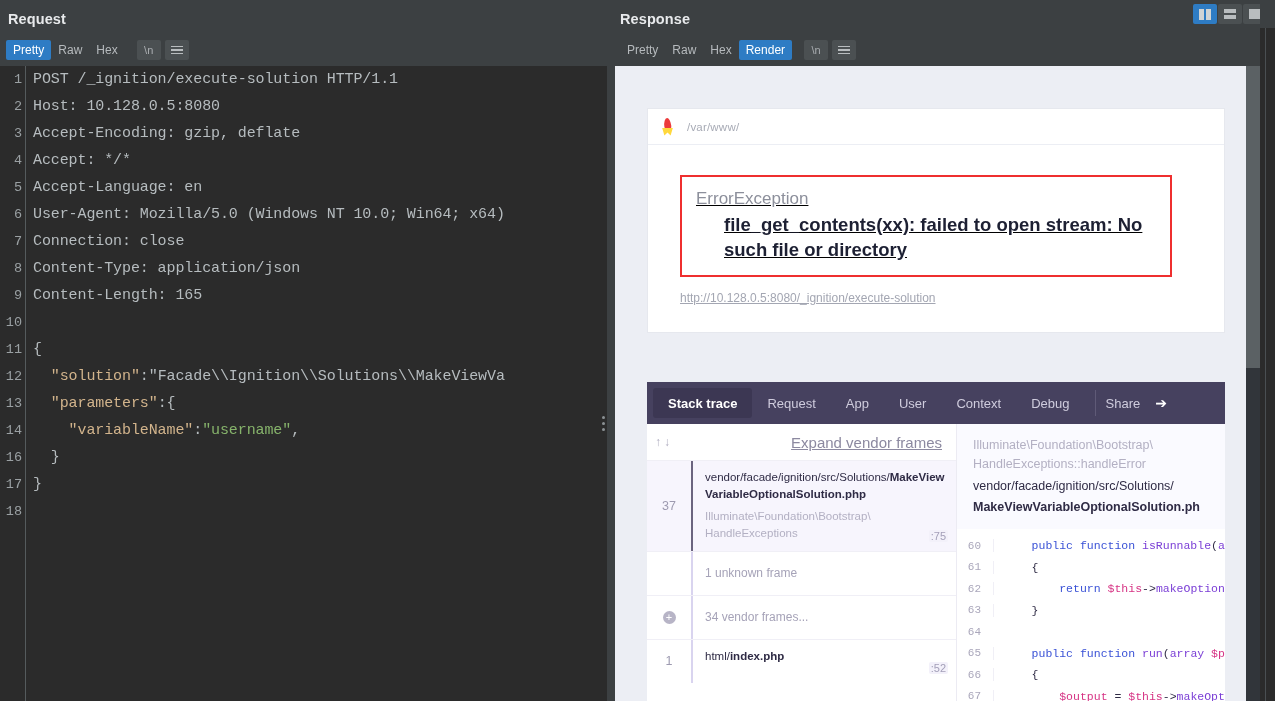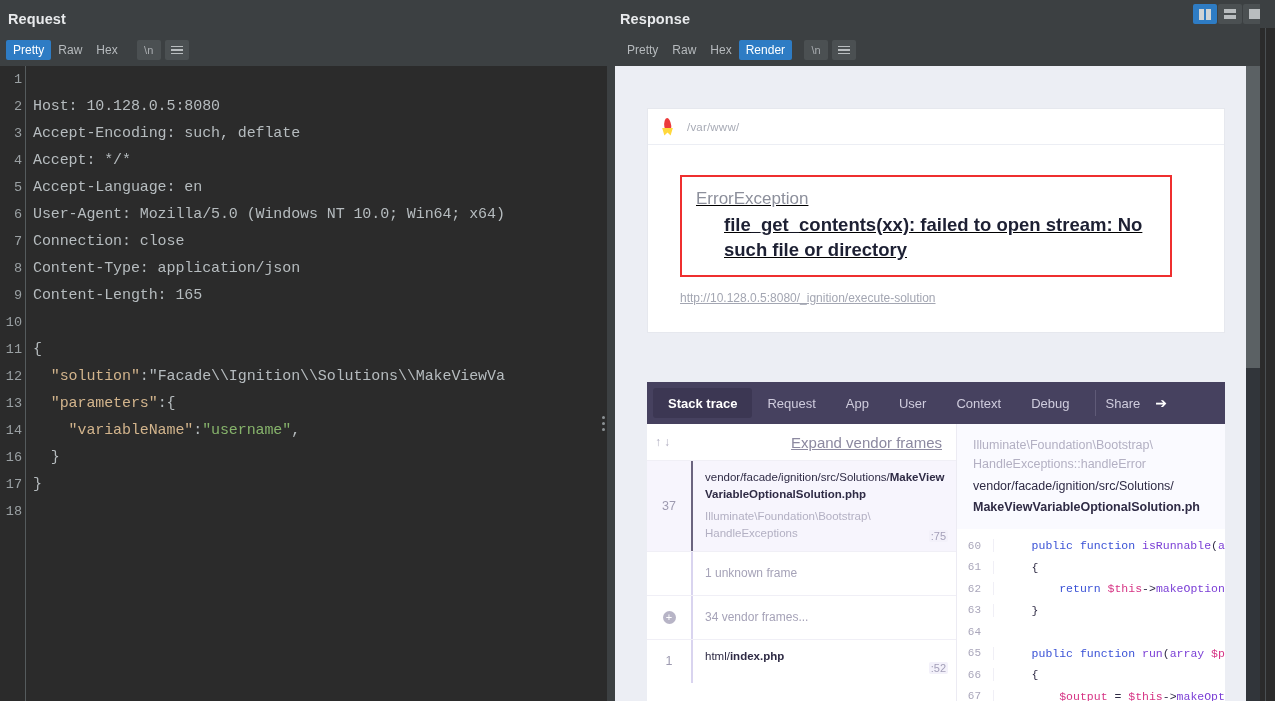--- a/index.html
+++ b/index.html
@@ -250,23 +250,23 @@
           <i></i>
           <i></i>
           <i></i>
         </span>
     </button>
   </div>
 
   <div id="req-editor">
     <div class="gutter"></div>
     <div class="code-lines" id="req-lines">
-        <div class="cl"><span class="ln">1</span></div>
+        <div class="cl"><span class="ln">1</span><span class="src">POST /_ignition/execute-solution HTTP/1.1</span></div>
         <div class="cl"><span class="ln">2</span><span class="src">Host: 10.128.0.5:8080</span></div>
-        <div class="cl"><span class="ln">3</span><span class="src">Accept-Encoding: such, deflate</span></div>
+        <div class="cl"><span class="ln">3</span><span class="src">Accept-Encoding: gzip, deflate</span></div>
         <div class="cl"><span class="ln">4</span><span class="src">Accept: */*</span></div>
         <div class="cl"><span class="ln">5</span><span class="src">Accept-Language: en</span></div>
         <div class="cl"><span class="ln">6</span><span class="src">User-Agent: Mozilla/5.0 (Windows NT 10.0; Win64; x64)</span></div>
         <div class="cl"><span class="ln">7</span><span class="src">Connection: close</span></div>
         <div class="cl"><span class="ln">8</span><span class="src">Content-Type: application/json</span></div>
         <div class="cl"><span class="ln">9</span><span class="src">Content-Length: 165</span></div>
         <div class="cl"><span class="ln">10</span><span class="src"></span></div>
         <div class="cl"><span class="ln">11</span><span class="src">{</span></div>
         <div class="cl"><span class="ln">12</span><span class="src">  <span class="tok-key">"solution"</span><span class="tok-pun">:</span><span class="tok-pun">"Facade\\Ignition\\Solutions\\MakeViewVa</span></span></div>
         <div class="cl"><span class="ln">13</span><span class="src">  <span class="tok-key">"parameters"</span><span class="tok-pun">:</span><span class="tok-pun">{</span></span></div>

